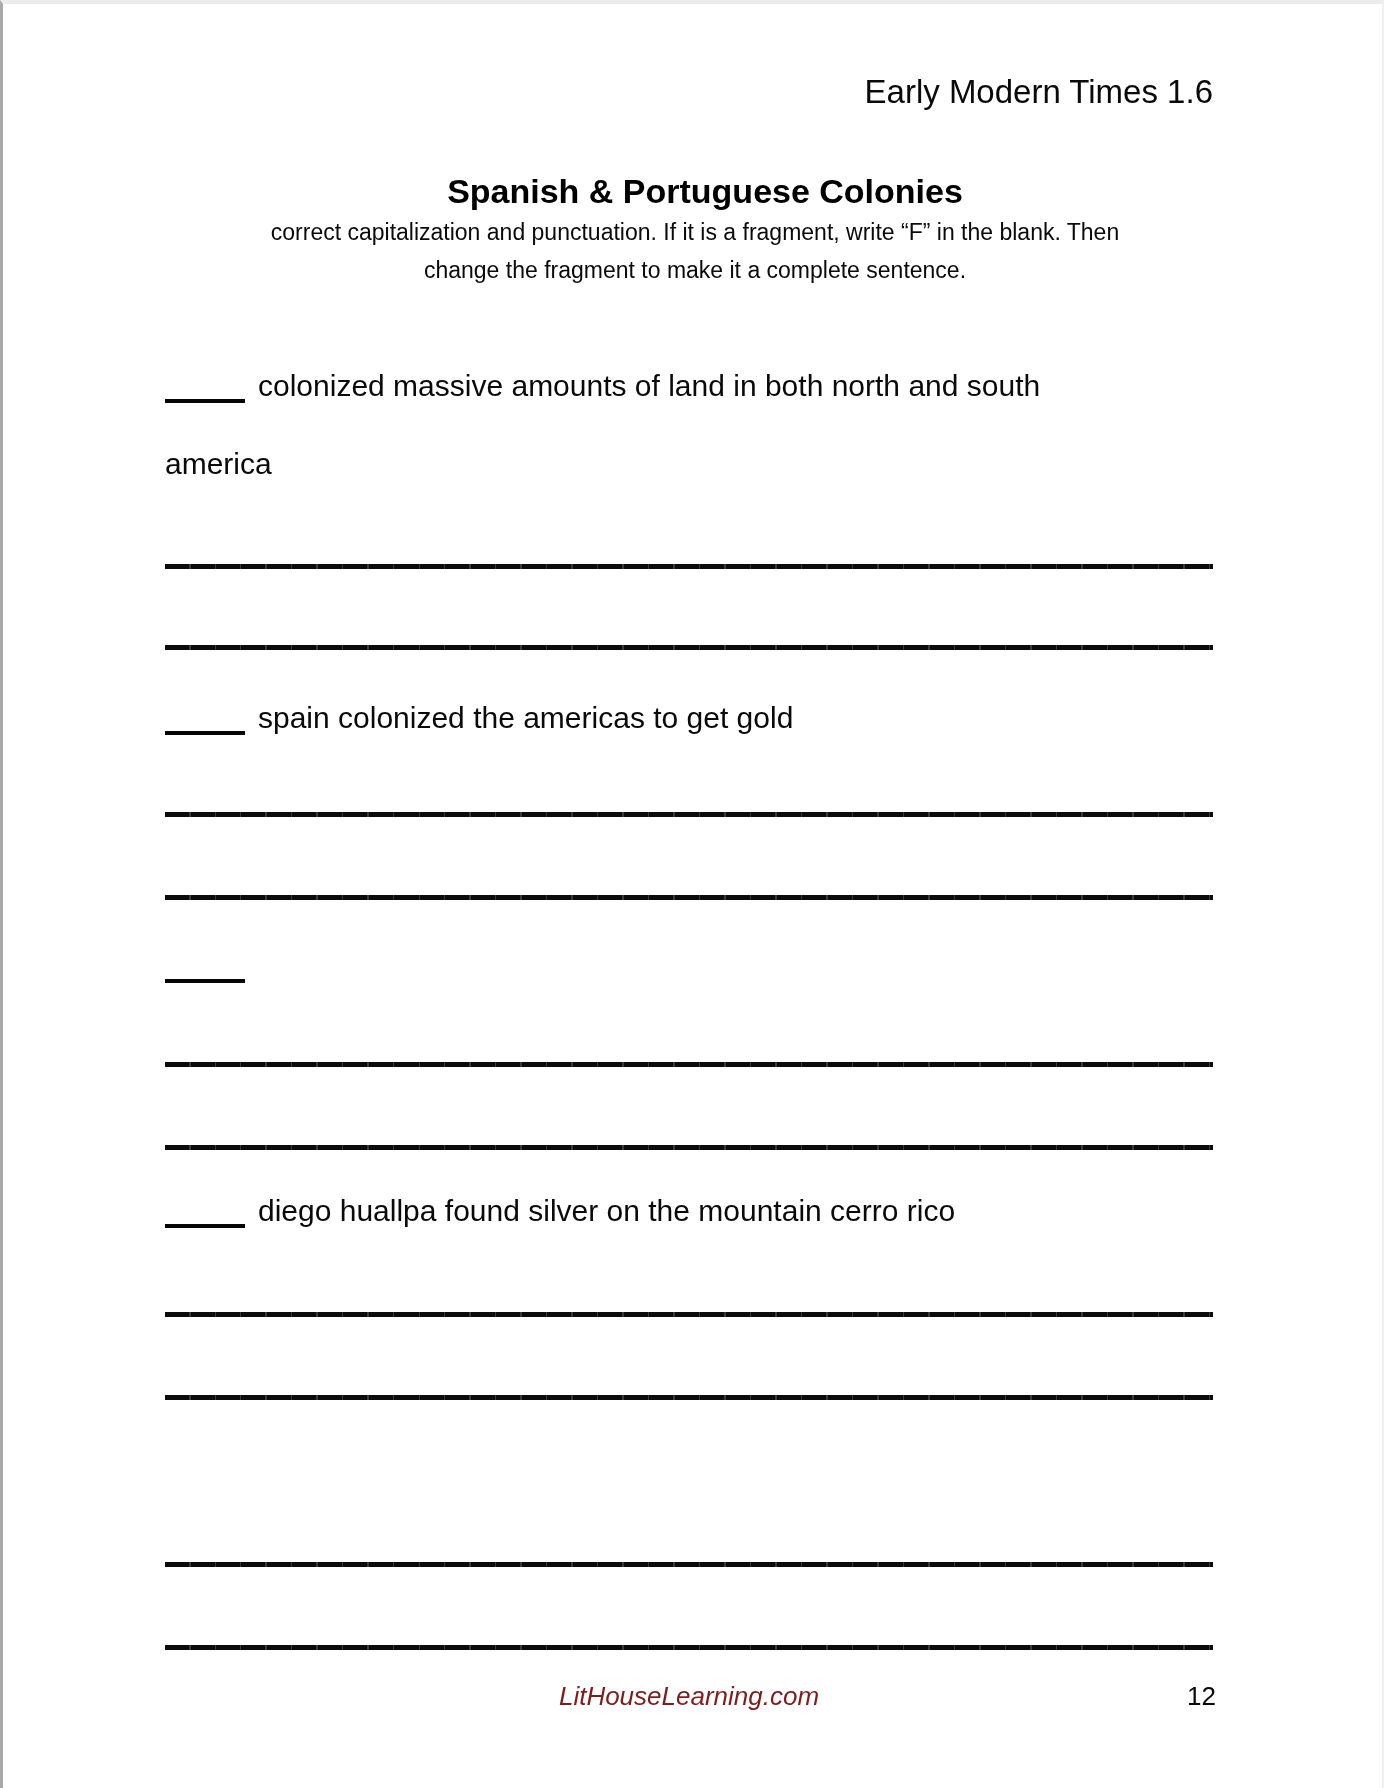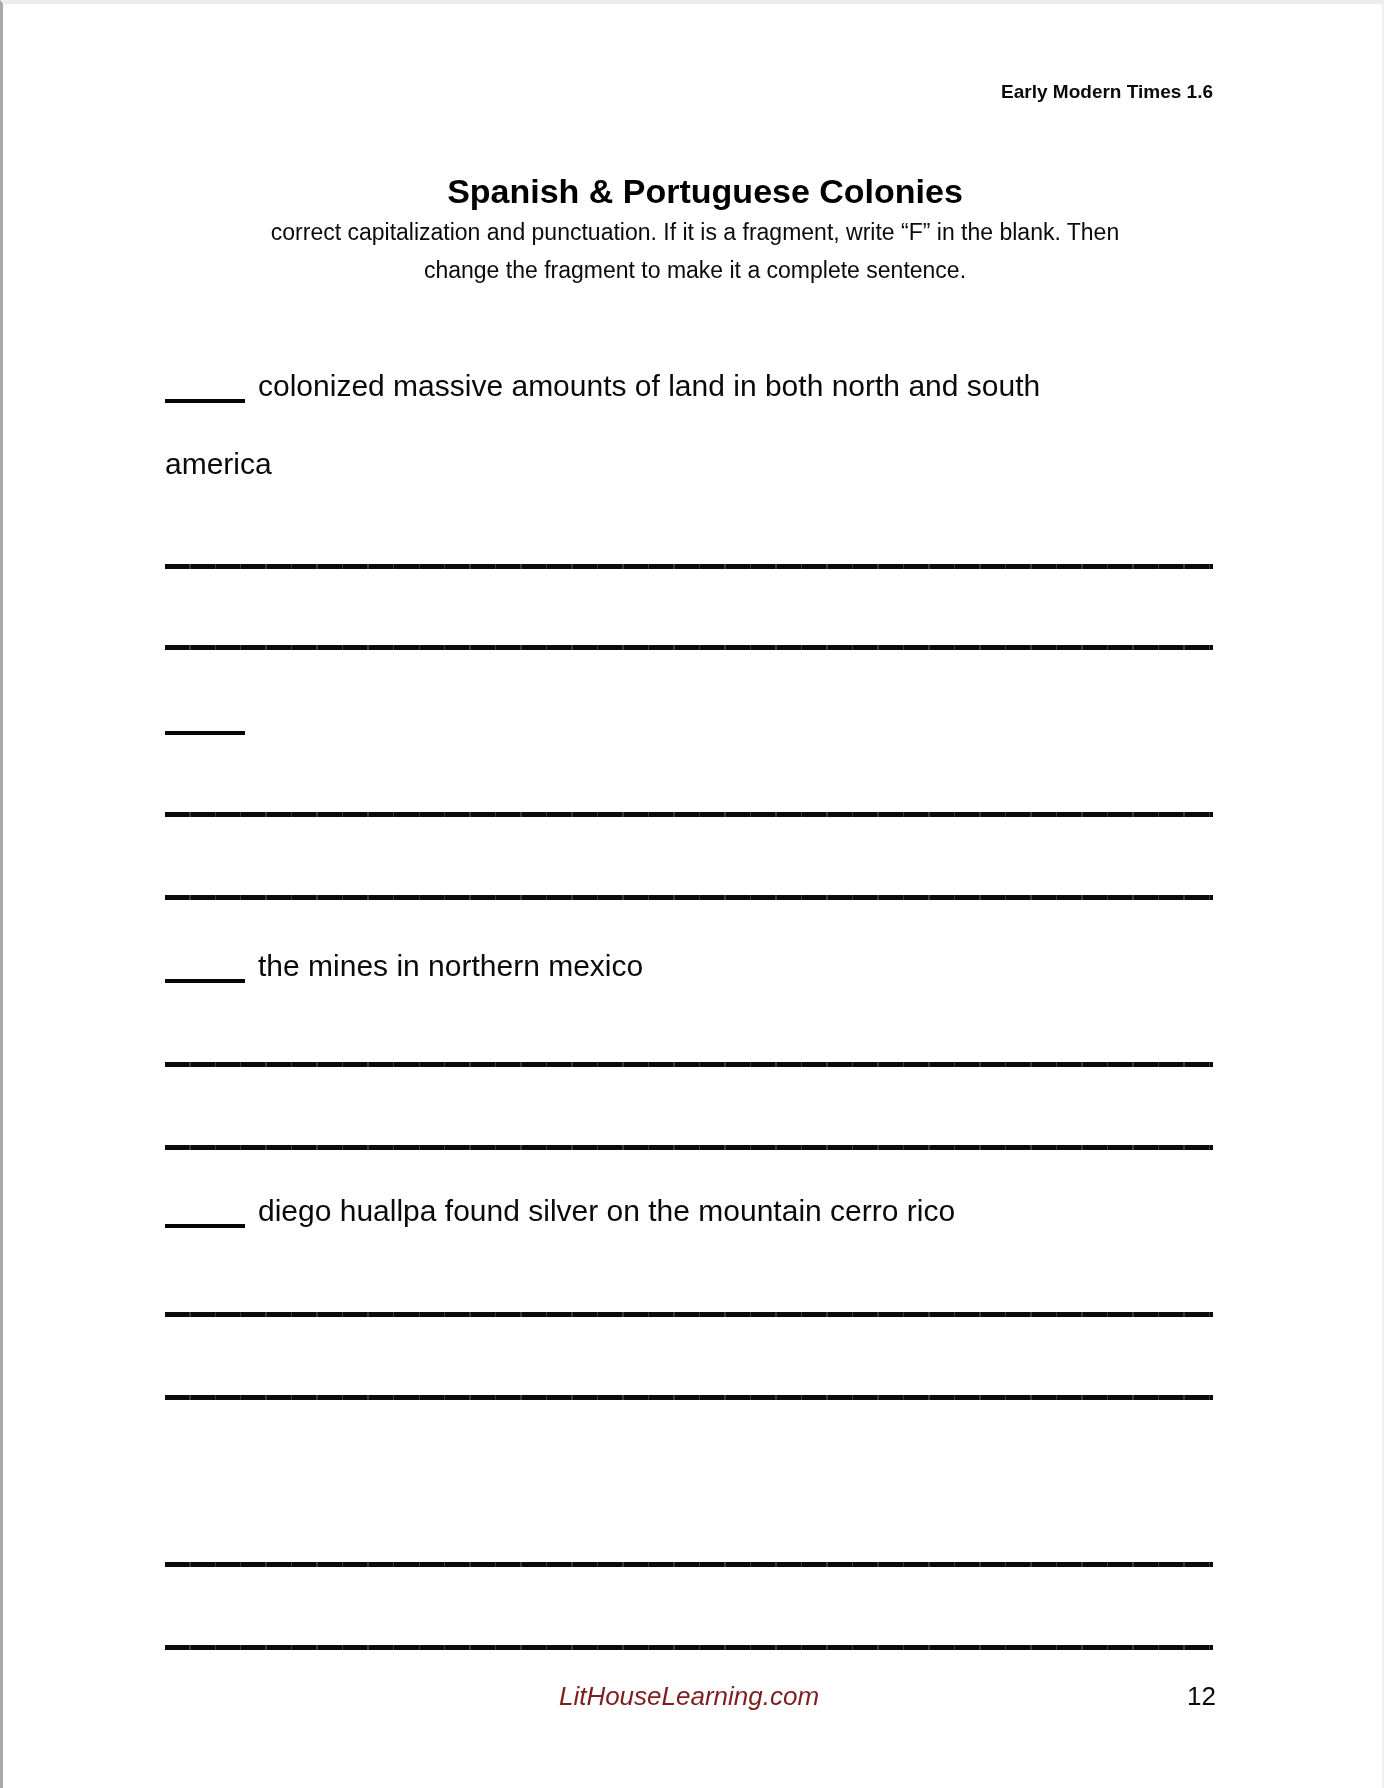--- a/index.html
+++ b/index.html
@@ -17,25 +17,24 @@
     border-top: 4px solid #ececec;
     border-left: 3px solid #a8a8a8;
     border-right: 2px solid #f0f0f0;
     overflow: hidden;
     color: #0a0a0a;
   }
   .doc-label {
     position: absolute;
     top: 71px;
     right: 169px;
-    font-size: 19px;
+    font-size: 33px;
     line-height: 34px;
     color: #0a0a0a;
     white-space: nowrap;
-    font-weight: bold;
   }
   .title {
     position: absolute;
     top: 151px;
     left: 162px;
     width: 1048px;
     margin: 16px;
     text-align: center;
     font-size: 34px;
     line-height: 40px;
@@ -117,27 +116,27 @@
   </div>
 
   <div class="item-line" style="top:362px">
     <span class="blank"></span><span>colonized massive amounts of land in both north and south</span>
   </div>
   <div class="item-line" style="top:440px">america</div>
   <div class="write-line" style="top:560px"></div>
   <div class="write-line" style="top:641px"></div>
 
   <div class="item-line" style="top:694px">
-    <span class="blank"></span>
+    <span class="blank"></span><span>spain colonized the americas to get gold</span>
   </div>
   <div class="write-line" style="top:808px"></div>
   <div class="write-line" style="top:891px"></div>
 
   <div class="item-line" style="top:942px">
-    <span class="blank"></span><span>the mines in northern mexico</span>
+    <span class="blank"></span>
   </div>
   <div class="write-line" style="top:1058px"></div>
   <div class="write-line" style="top:1141px"></div>
 
   <div class="item-line" style="top:1187px">
     <span class="blank"></span><span>diego huallpa found silver on the mountain cerro rico</span>
   </div>
   <div class="write-line" style="top:1308px"></div>
   <div class="write-line" style="top:1391px"></div>
 

